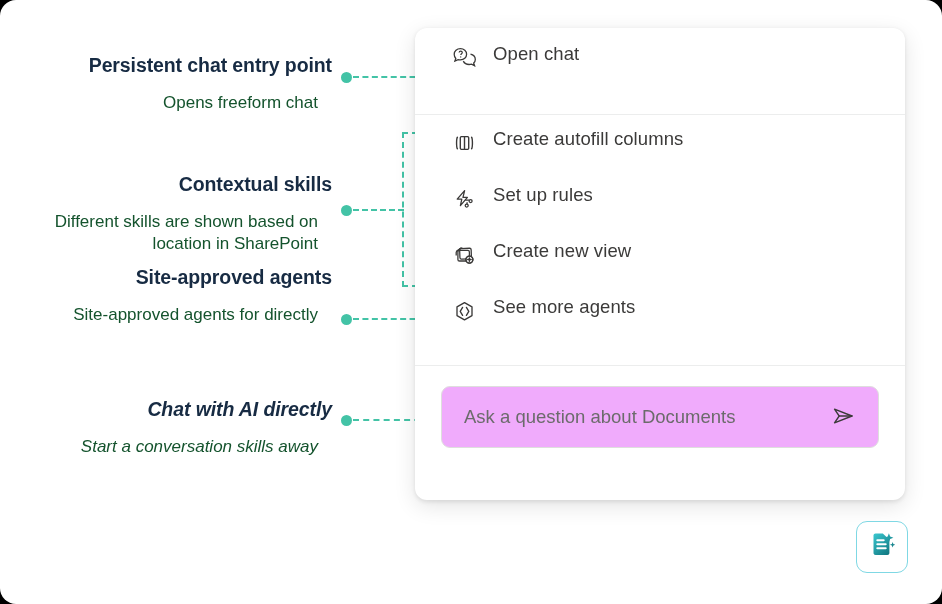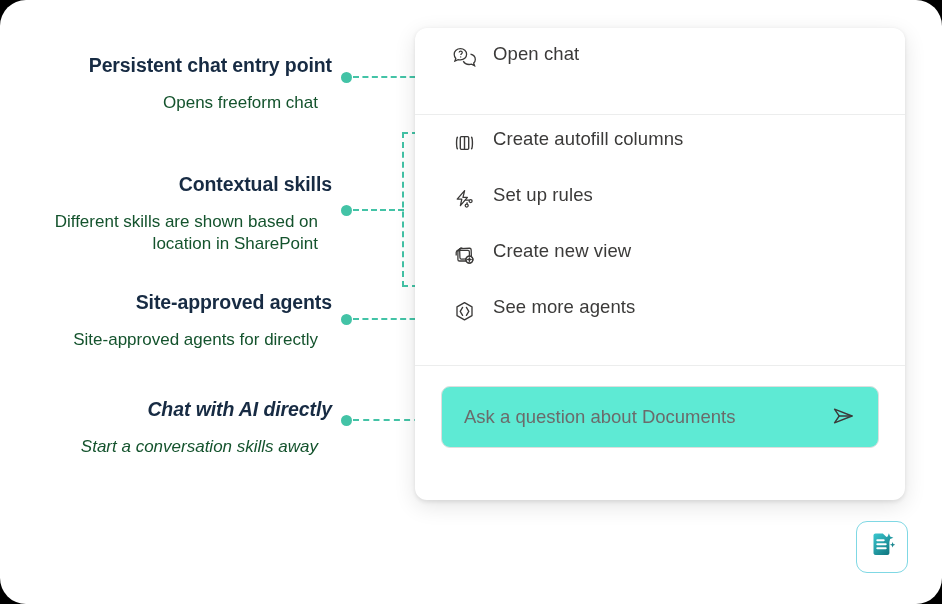--- a/index.html
+++ b/index.html
@@ -16,21 +16,21 @@
   }
 
   
   #frame {
     position: absolute;
     left: 0;
     top: 0;
     width: 942px;
     height: 604px;
     background: #ffffff;
-    border-radius: 26px;
+    border-radius: 16px;
     overflow: hidden;
   }
 
   
   .annotation {
     position: absolute;
     width: 300px;
     left: 32px;
     text-align: right;
   }
@@ -134,21 +134,21 @@
   #section-skills    { padding: 13px 0 13px 0; }
   #section-composer  { padding: 20px 26px 26px 26px; }
 
   
   #composer-box {
     display: flex;
     align-items: center;
     height: 62px;
     border: 1px solid #dededd;
     border-radius: 9px;
-    background: #5eead4;
+    background: #f0abfc;
     padding: 0 18px 0 22px;
     box-sizing: border-box;
   }
   #composer-input {
     border: none;
     outline: none;
     flex: 1 1 auto;
     font-family: "Liberation Sans", "DejaVu Sans", sans-serif;
     font-size: 18.5px;
     color: #5e5e5e;
@@ -194,21 +194,21 @@
   <div class="annotation" style="top:53px;">
     <p class="ann-title">Persistent chat entry point</p>
     <p class="ann-sub">Opens freeform chat</p>
   </div>
 
   <div class="annotation" style="top:172px;">
     <p class="ann-title">Contextual skills</p>
     <p class="ann-sub">Different skills are shown based on location in SharePoint</p>
   </div>
 
-  <div class="annotation" style="top:290px;">
+  <div class="annotation" style="top:265px;">
     <p class="ann-title">Site-approved agents</p>
     <p class="ann-sub">Site-approved agents for directly</p>
   </div>
 
   <div class="annotation" style="top:397px;font-style:italic;">
     <p class="ann-title">Chat with AI directly</p>
     <p class="ann-sub">Start a conversation skills away</p>
   </div>
 
   <div class="connector" style="left:341px; top:71px; width:84px;">

